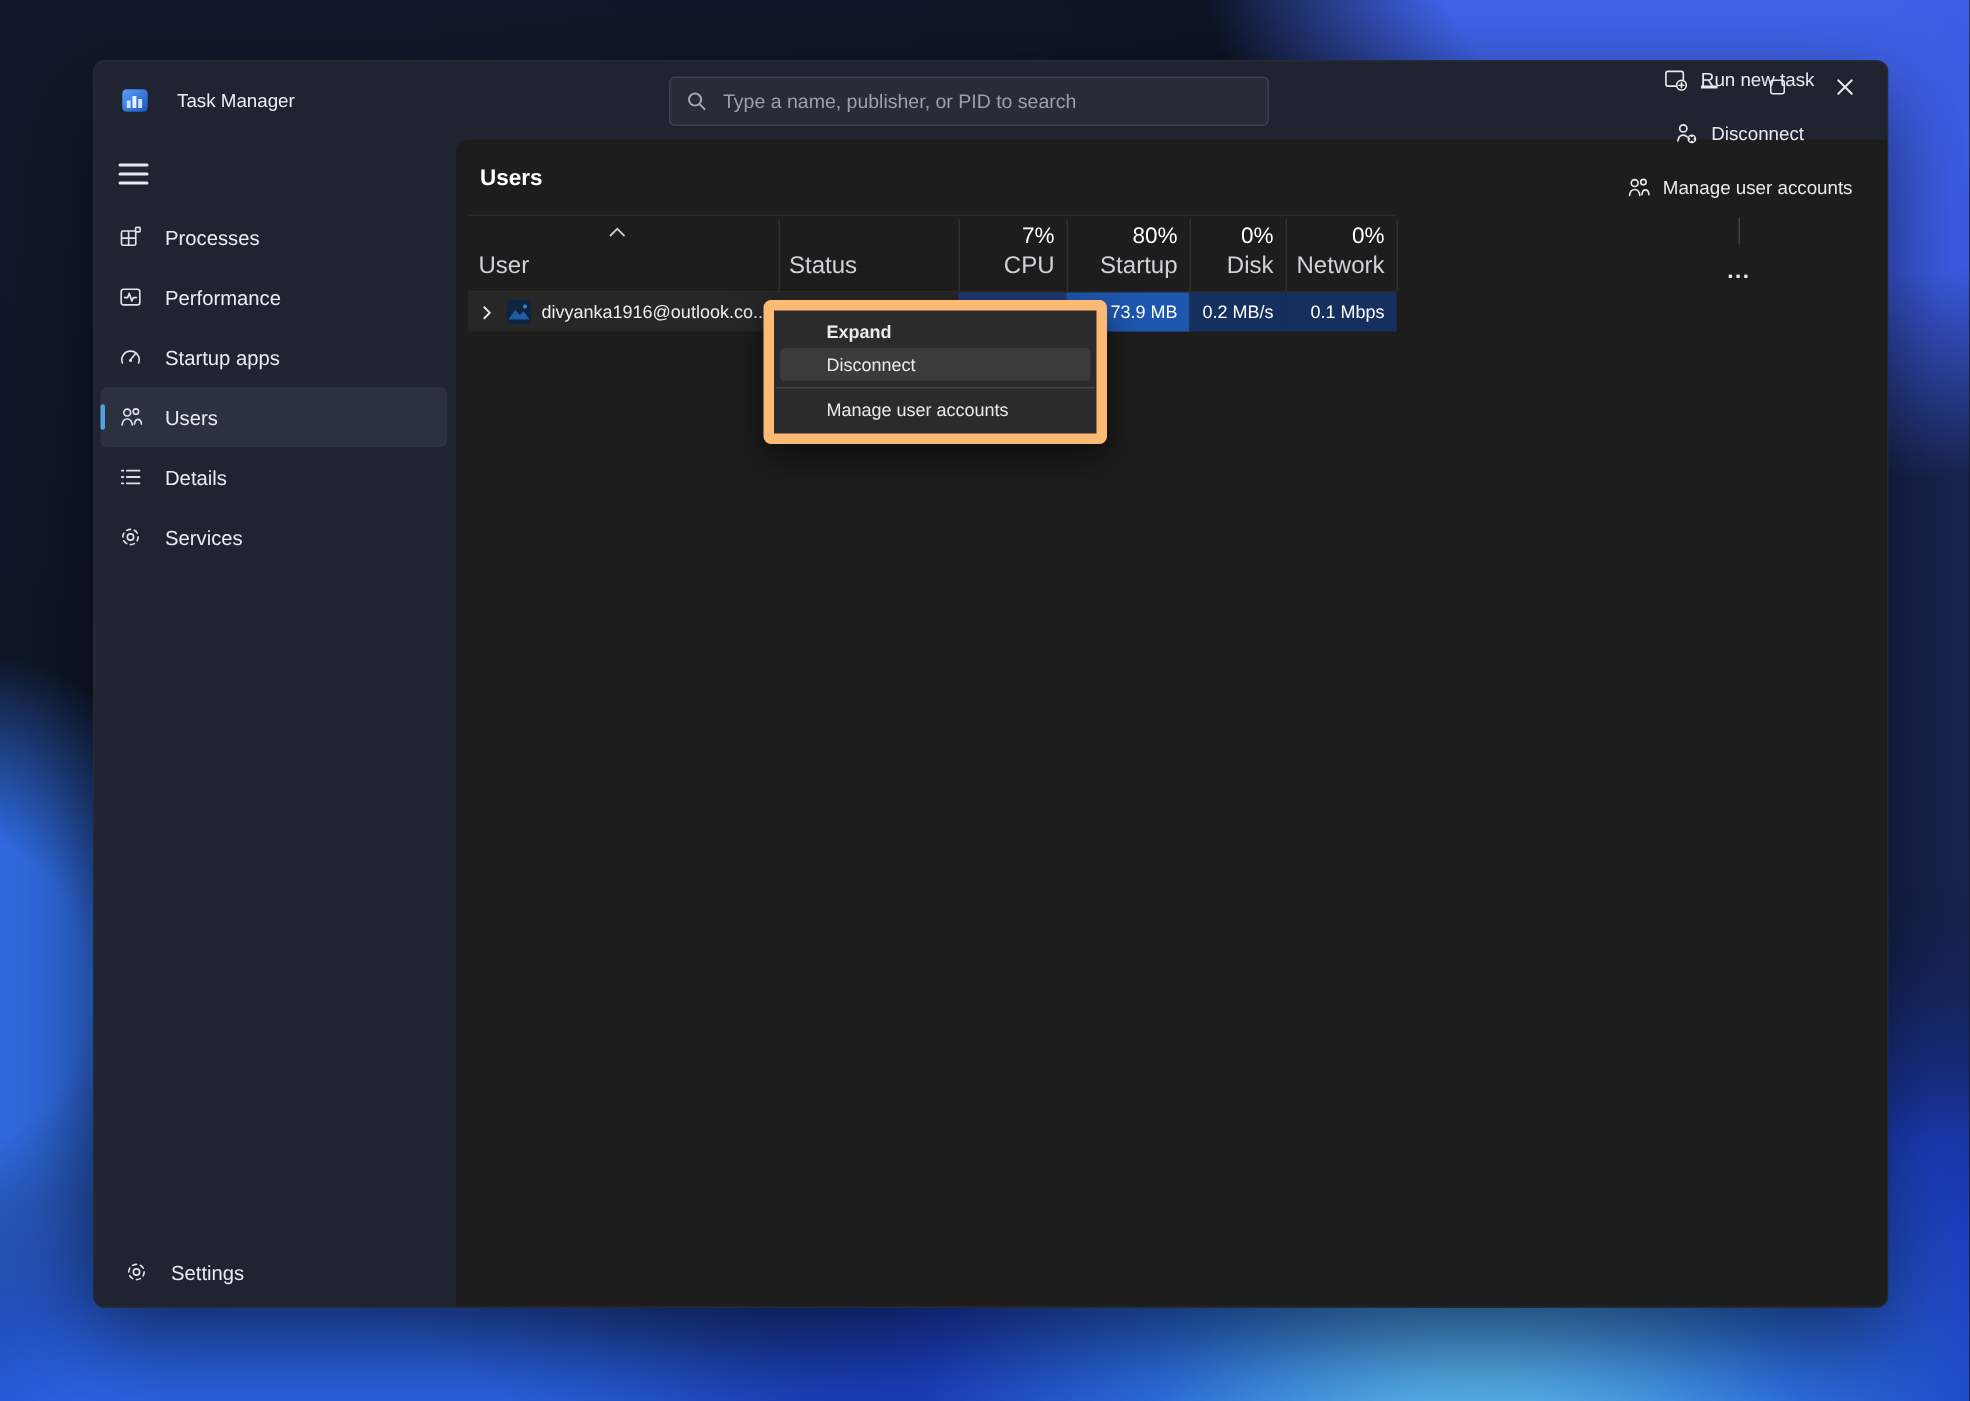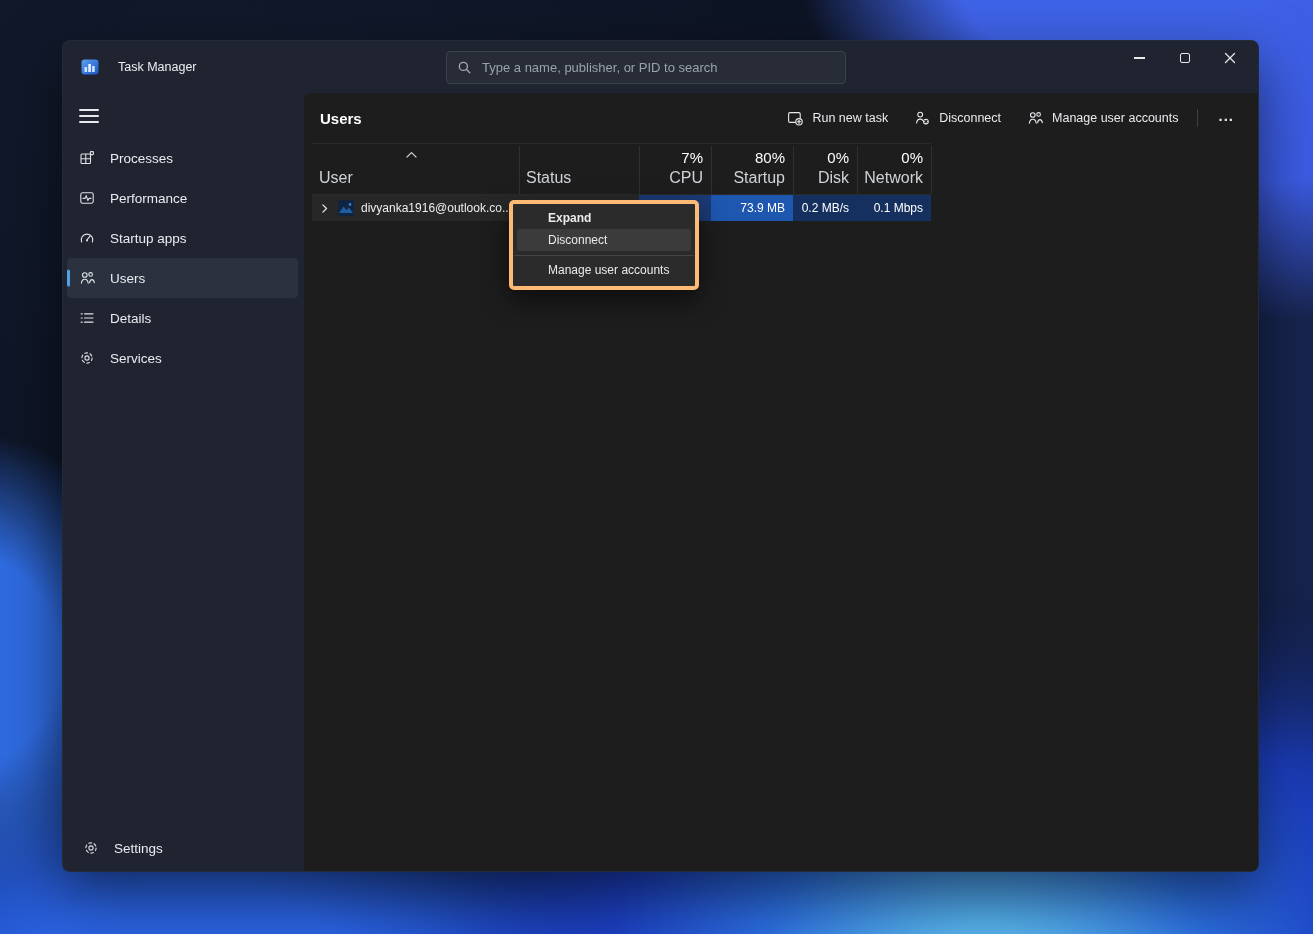--- a/index.html
+++ b/index.html
@@ -76,21 +76,21 @@
 
   
   .panel {
     position:absolute; left:241px; top:52px; right:0; bottom:0;
     background:var(--panel-bg,#1d1d1d);
     border-top-left-radius:8px;
   }
   .panel-header { position:absolute; left:0; top:0; right:0; height:50px;
     display:flex; align-items:center; }
   .page-title { font-size:15px; font-weight:700; color:#fff; margin-left:16px; }
-  .toolbar { margin-left:auto; display:flex; align-items:center; gap:4px; padding-right:12px; }
+  .toolbar { margin-left:auto; display:flex; align-items:center; gap:4px; padding-right:12px;flex-direction:column; }
   .tb-btn { display:flex; align-items:center; gap:9px; height:32px; padding:0 11px;
     background:transparent; border:none; border-radius:4px; color:#e8eaee;
     font-family:"Liberation Sans",sans-serif; font-size:12.5px; cursor:pointer; }
   .tb-divider { width:1px; height:18px; background:#3c4048; margin:0 4px; }
   .tb-more { font-size:15px; font-weight:700; letter-spacing:1px; padding:0 12px 6px 12px; }
 
   
   .thead { position:absolute; left:8px; top:50px; width:619px; height:52px;
     border-top:1px solid #2a2a2a; border-bottom:1px solid #2a2a2a; }
   .thead .divider { position:absolute; top:2px; bottom:0; width:1px; background:#2f2f2f; }
@@ -117,22 +117,22 @@
   .user-name { font-size:12px; color:#eceef1; white-space:nowrap; }
   .cell { position:absolute; top:0; bottom:0; display:flex; align-items:center;
     justify-content:flex-end; padding-right:8px; font-size:12px; color:#fff; }
   .cell-cpu    { left:327px; width:72px; background:var(--heat-cpu,#1b3a75); }
   .cell-memory { left:399px; width:82px; background:var(--heat-memory,#1e57b0); }
   .cell-disk   { left:481px; width:64px; background:var(--heat-low,#152f5e); }
   .cell-network{ left:545px; width:74px; background:var(--heat-low,#152f5e); }
 
   
   .context-menu {
-    position:absolute; left:205px; top:107px; width:190px;
-    background:var(--menu-bg,#2b2b2b); border:4px solid #fdba74; border-radius:5px;
+    position:absolute; left:205px; top:107px; width:229px;
+    background:var(--menu-bg,#2b2b2b); border:7px solid #fdba74; border-radius:5px;
     padding:3px 0 5px 0; box-shadow:0 10px 24px rgba(0,0,0,.55); z-index:5;
   }
   .menu-item { height:22px; line-height:22px; margin:0 4px; padding-left:31px;
     font-size:12px; color:#eaeaea; border-radius:3px; cursor:pointer; }
   .menu-item.default { font-weight:700; }
   .menu-item.hovered { background:var(--menu-hover,#3b3b3b); }
   .menu-sep { height:1px; background:#444; margin:4px 1px 3px 1px; }
 
   svg { display:block; }
 </style>

